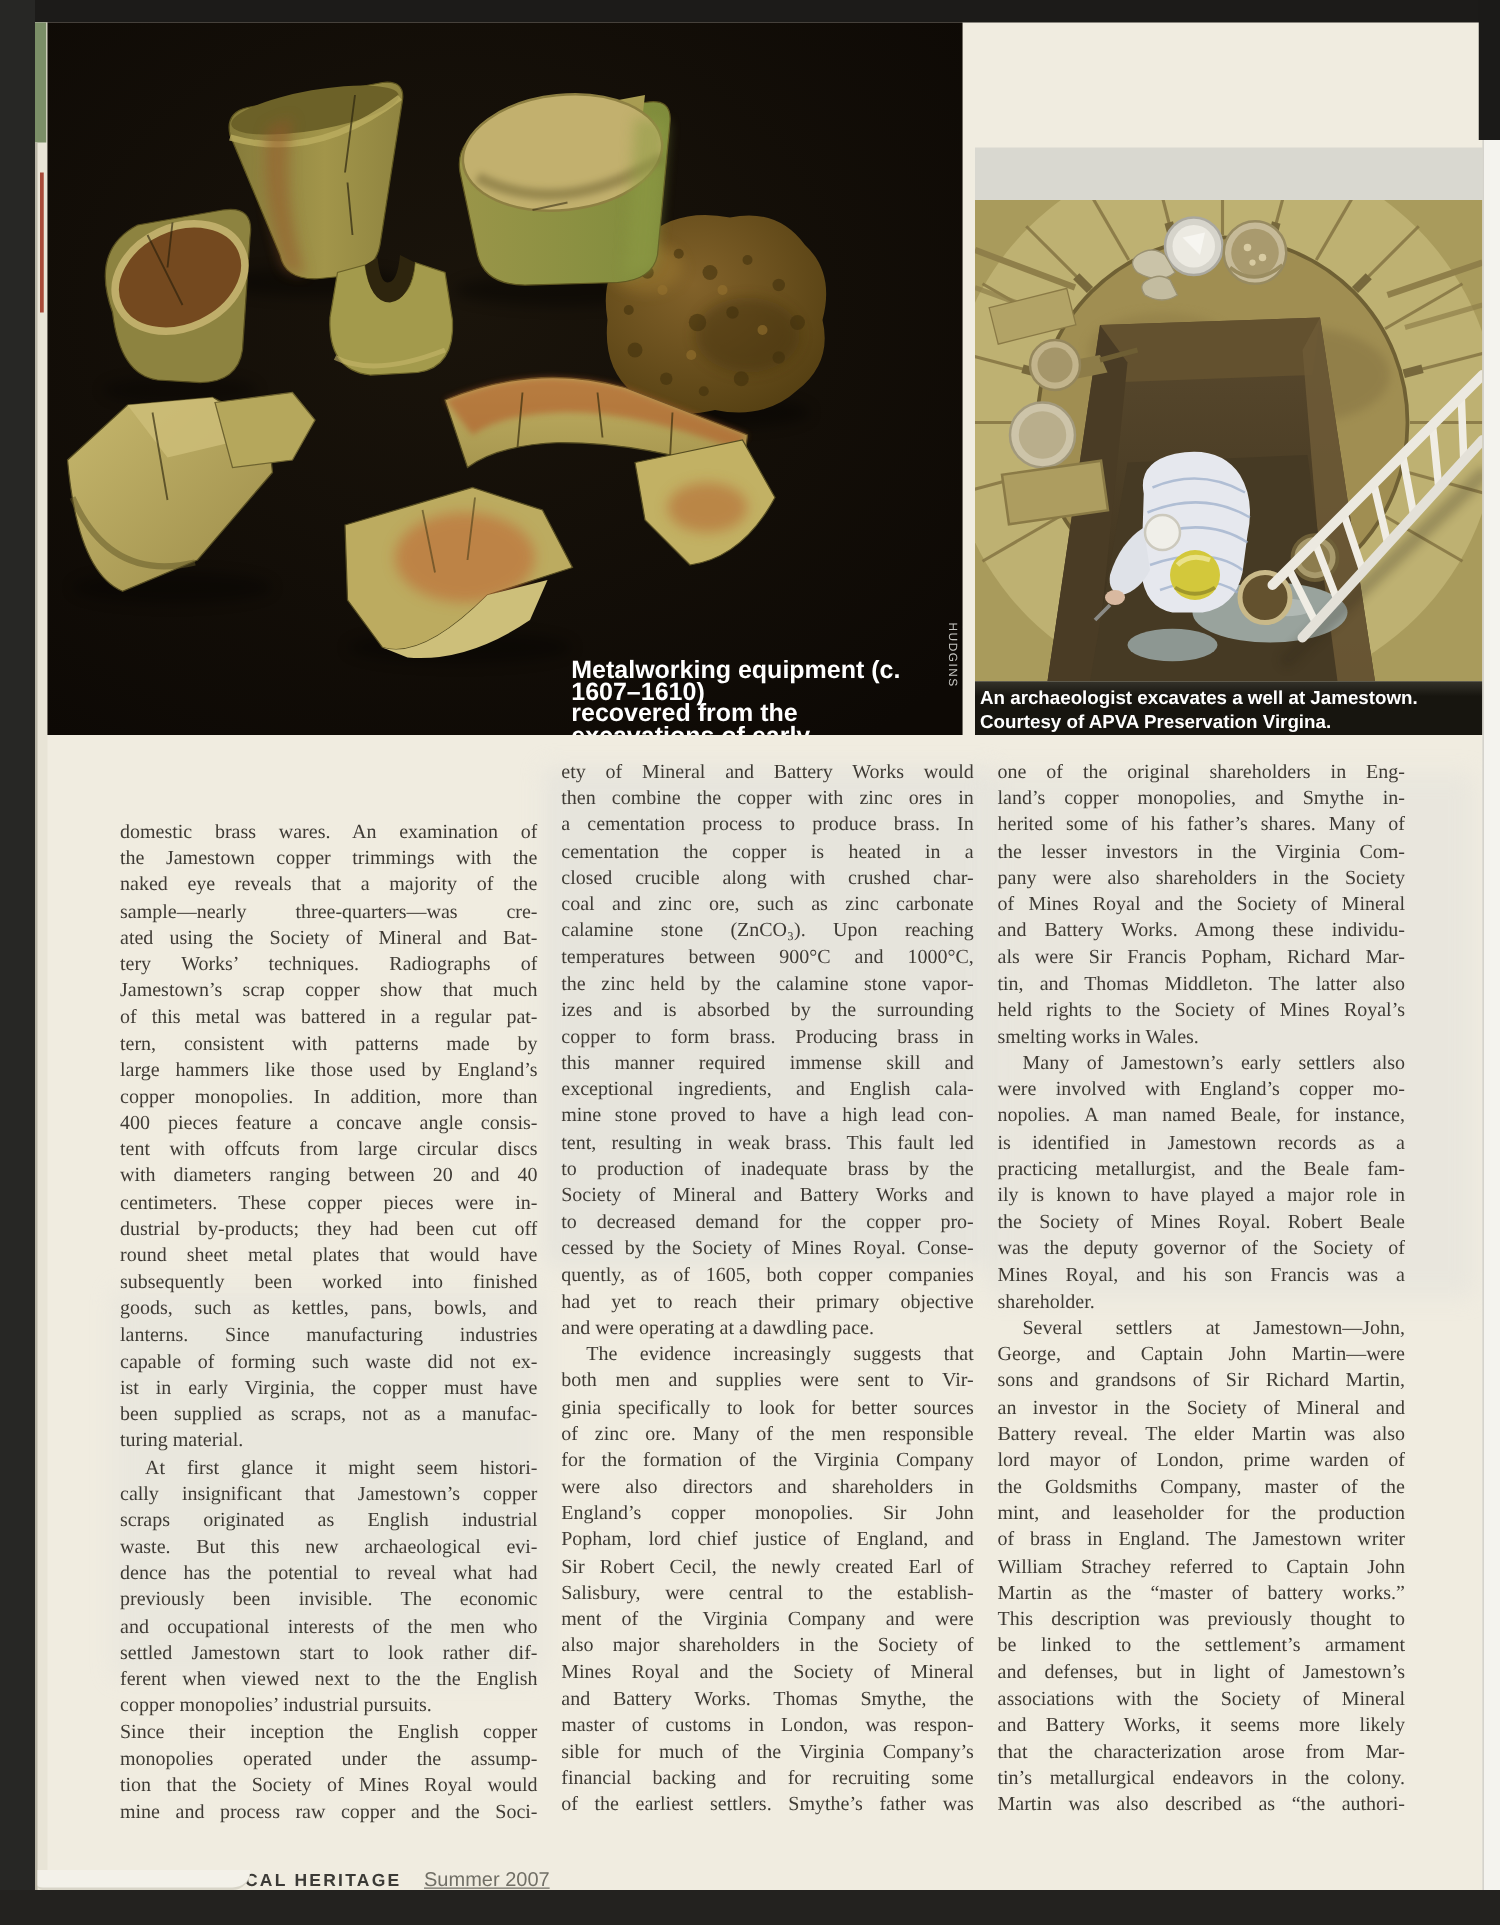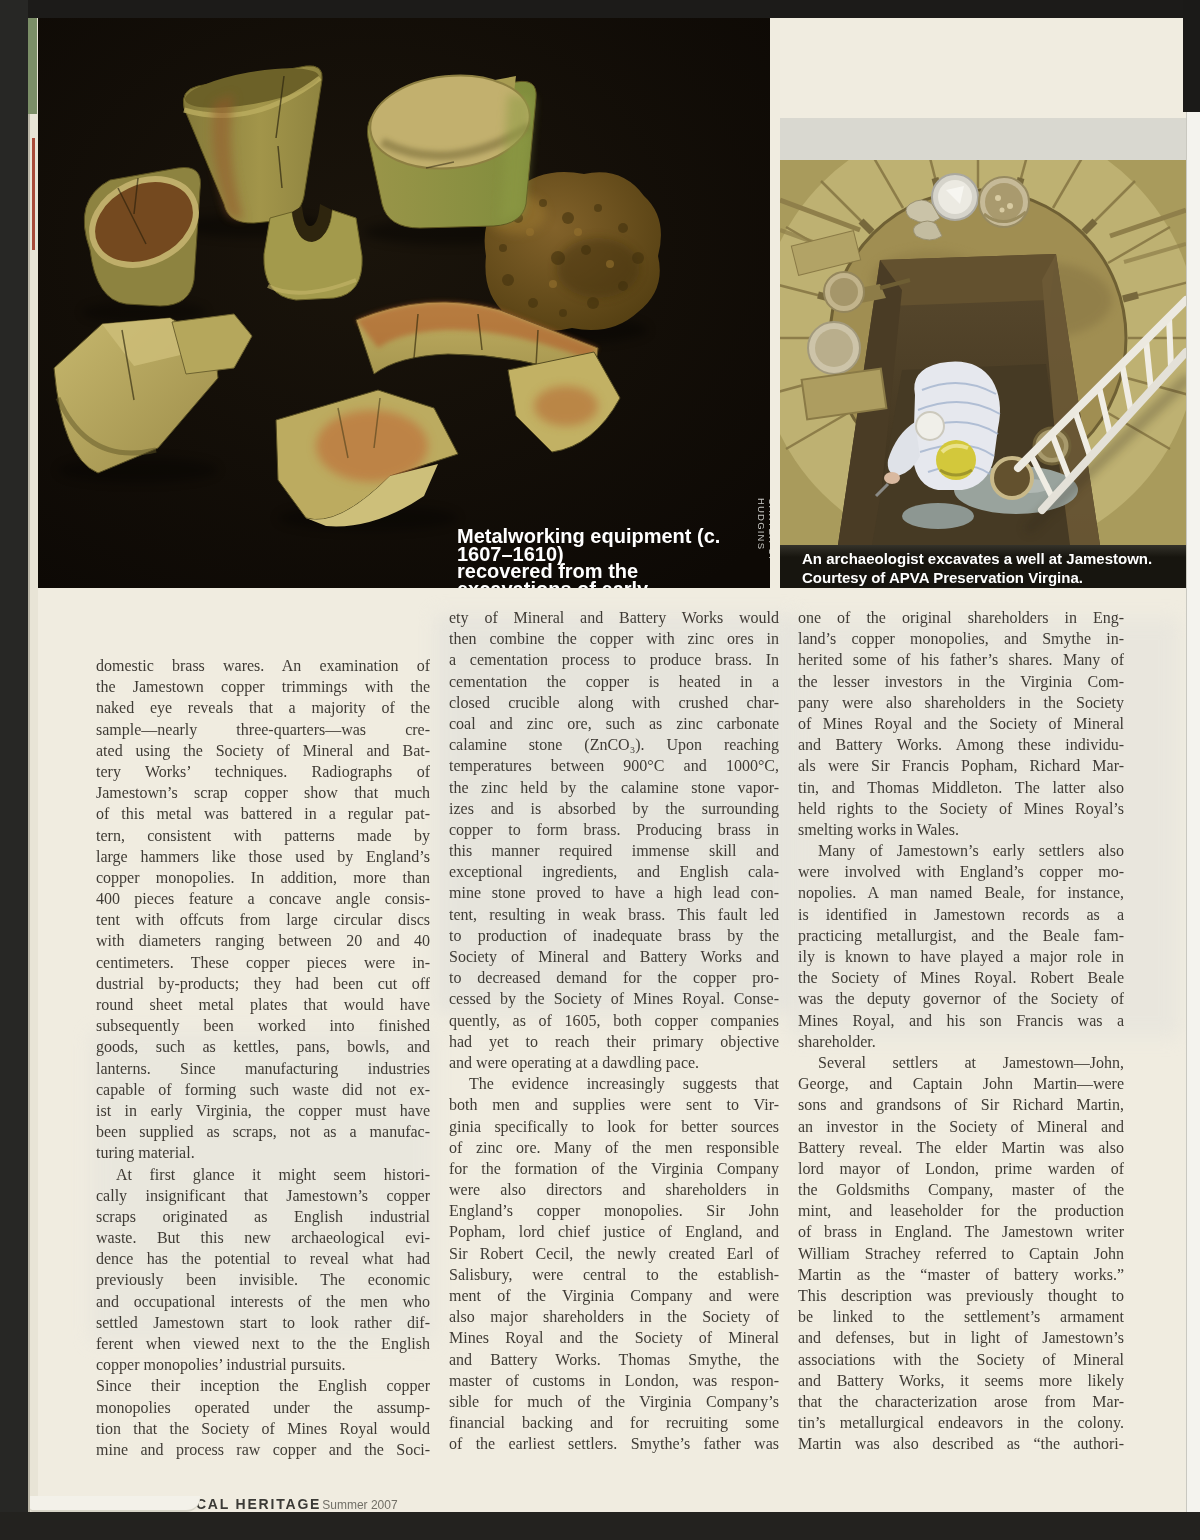--- a/index.html
+++ b/index.html
@@ -19,39 +19,39 @@
   .ghost{position:absolute;background:#dededa;filter:blur(9px);}
   
   #photo-left{position:absolute;left:10px;top:0;width:732px;height:570px;background:#120d07;overflow:hidden;}
   #photo-right{position:absolute;left:752px;top:142px;width:406px;height:385px;background:#ac9e5e;overflow:hidden;}
   #gray-band{position:absolute;left:752px;top:100px;width:412px;height:42px;background:#d9d8d0;}
   .cap-left{position:absolute;left:419px;top:510px;width:280px;color:#fff;font-size:20px;line-height:17.6px;font-weight:bold;}
   .credit{position:absolute;left:718px;top:480px;height:100px;writing-mode:vertical-rl;
           font-size:9.5px;letter-spacing:1.2px;color:#c6c6c2;font-weight:normal;}
   #caption-right{position:absolute;left:752px;top:527px;width:406px;height:43px;box-sizing:border-box;
           background:linear-gradient(180deg,#34322a 0%,#17150f 28%);color:#fff;font-weight:bold;
-          font-size:15px;line-height:19px;padding:4px 10px 0 22px;}
+          font-size:15px;line-height:19px;padding:4px 10px 0 4px;}
   
   .col{position:absolute;top:589px;height:872px;overflow:hidden;}
   #col-0{left:68px;width:334px;margin-top:48px;}
   #col-1{left:421px;width:330px;}
   #col-2{left:770px;width:326px;}
   .tline{height:21.2px;line-height:21.2px;overflow:hidden;
     font-family:"Liberation Serif","DejaVu Serif",serif;font-size:16px;color:#3f3b35;
     text-align:justify;text-align-last:justify;}
   .tline.ind{text-indent:20px;}
   .tline.pend{text-align-last:left;}
   .zinc-heading{height:42px;line-height:48px;overflow:hidden;white-space:nowrap;
     font-family:"Liberation Serif","DejaVu Serif",serif;font-size:30px;
     font-variant-caps:small-caps;color:#8fa7a2;letter-spacing:.5px;word-spacing:5px;}
   
   #footer{position:absolute;left:68px;top:1440px;display:flex;align-items:baseline;}
   .f-num{font-size:16px;font-weight:bold;color:#7f1d1d;}
   .f-mag{font-size:14px;font-weight:bold;letter-spacing:1.8px;color:#3b3a36;margin-left:28px;margin-top:38px;}
-  .f-issue{font-size:12px;color:#716f66;margin-left:1px;}
+  .f-issue{font-size:16px;color:#716f66;margin-left:18px;text-decoration:underline;}
   
   .band-top{position:absolute;left:0;top:0;width:1200px;height:18px;background:#1c1b19;}
   .band-left{position:absolute;left:0;top:0;width:28px;height:1540px;background:#272725;}
   .band-bottom{position:absolute;left:0;top:1512px;width:1200px;height:28px;background:#23221f;}
   .band-tr{position:absolute;left:1183px;top:0;width:17px;height:112px;background:#1b1a18;}
   .strip-right{position:absolute;left:1186px;top:112px;width:14px;height:1400px;background:#f4f3ee;border-left:1px solid #c9c8c0;}
   .stack-bl{position:absolute;left:30px;top:1496px;width:170px;height:14px;background:#f3f1e9;border-radius:0 0 14px 4px;border-bottom:2px solid #d8d5c8;}
   svg{display:block;}
 </style>
 </head>

